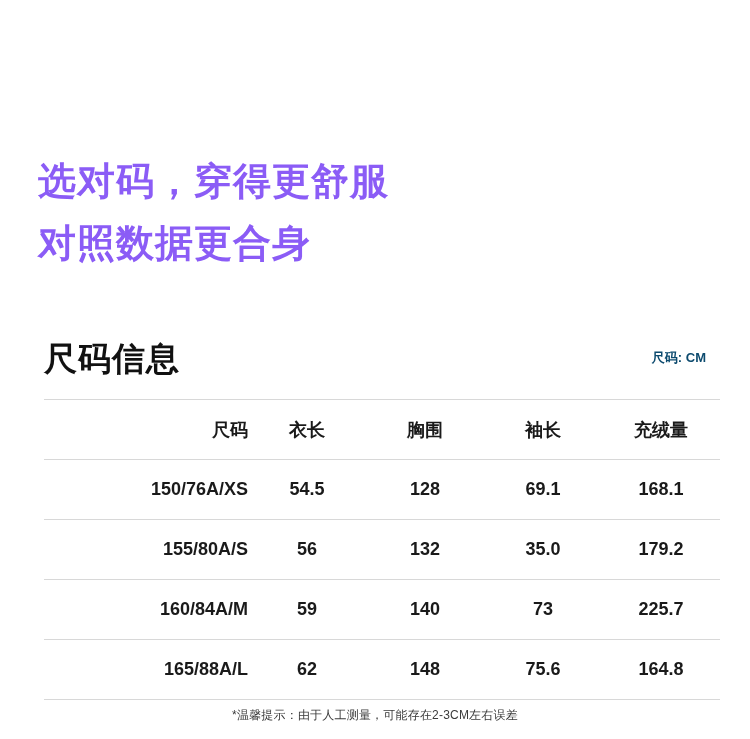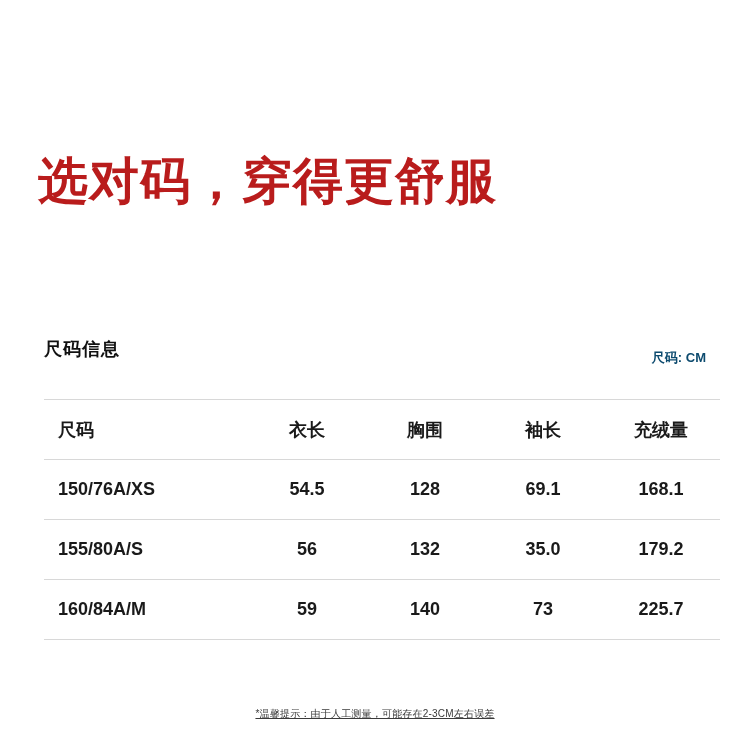--- a/index.html
+++ b/index.html
@@ -22,40 +22,40 @@
     box-sizing: border-box;
   }
 
   .headline {
     position: absolute;
     left: 38px;
     top: 150px;
     width: 680px;
   }
   .headline-line {
-    font-size: 50px;
+    font-size: 38px;
     font-weight: bold;
     line-height: 62px;
     letter-spacing: 1px;
-    color: #b91c1c;
+    color: #8b5cf6;
     white-space: nowrap;
   }
 
   .section-head {
     position: absolute;
     left: 44px;
     top: 337px;
     right: 44px;
     height: 34px;
   }
   .section-title {
     position: absolute;
     left: 0;
     top: 0;
-    font-size: 18px;
+    font-size: 33px;
     font-weight: bold;
     color: #111111;
     letter-spacing: 1px;
   }
   .unit-note {
     position: absolute;
     right: 0;
     top: 12px;
     font-size: 13px;
     font-weight: bold;
@@ -80,45 +80,45 @@
     text-align: center;
     padding: 0;
   }
   .size-table thead th {
     border-top: 1px solid #d8d8d8;
     font-size: 18px;
     text-align: center;
   }
   .size-table th:first-child,
   .size-table td:first-child {
-    text-align: left;
+    text-align: right;
     padding-left: 14px;
     width: 190px;
   }
   .size-table col.c-val { width: 118px; }
 
   .footnote {
     position: absolute;
     left: 0;
     right: 0;
     top: 707px;
     text-align: center;
-    font-size: 10px;
+    font-size: 12px;
     color: #3a3a3a;
     letter-spacing: 0.2px;
-    text-decoration: underline;
   }
 </style>
 </head>
 <body>
 
 <div class="page">
 
   <div class="headline">
     <div class="headline-line">选对码，穿得更舒服</div>
+    <div class="headline-line">对照数据更合身</div>
   </div>
 
   <div class="section-head">
     <div class="section-title">尺码信息</div>
     <div class="unit-note">尺码: CM</div>
   </div>
 
   <table class="size-table">
     <colgroup>
       <col class="c-size">
@@ -151,18 +151,25 @@
         <td>35.0</td>
         <td>179.2</td>
       </tr>
       <tr>
         <td>160/84A/M</td>
         <td>59</td>
         <td>140</td>
         <td>73</td>
         <td>225.7</td>
       </tr>
+      <tr>
+        <td>165/88A/L</td>
+        <td>62</td>
+        <td>148</td>
+        <td>75.6</td>
+        <td>164.8</td>
+      </tr>
     </tbody>
   </table>
 
   <div class="footnote">*温馨提示：由于人工测量，可能存在2-3CM左右误差</div>
 
 </div>
 
 </body></html>

